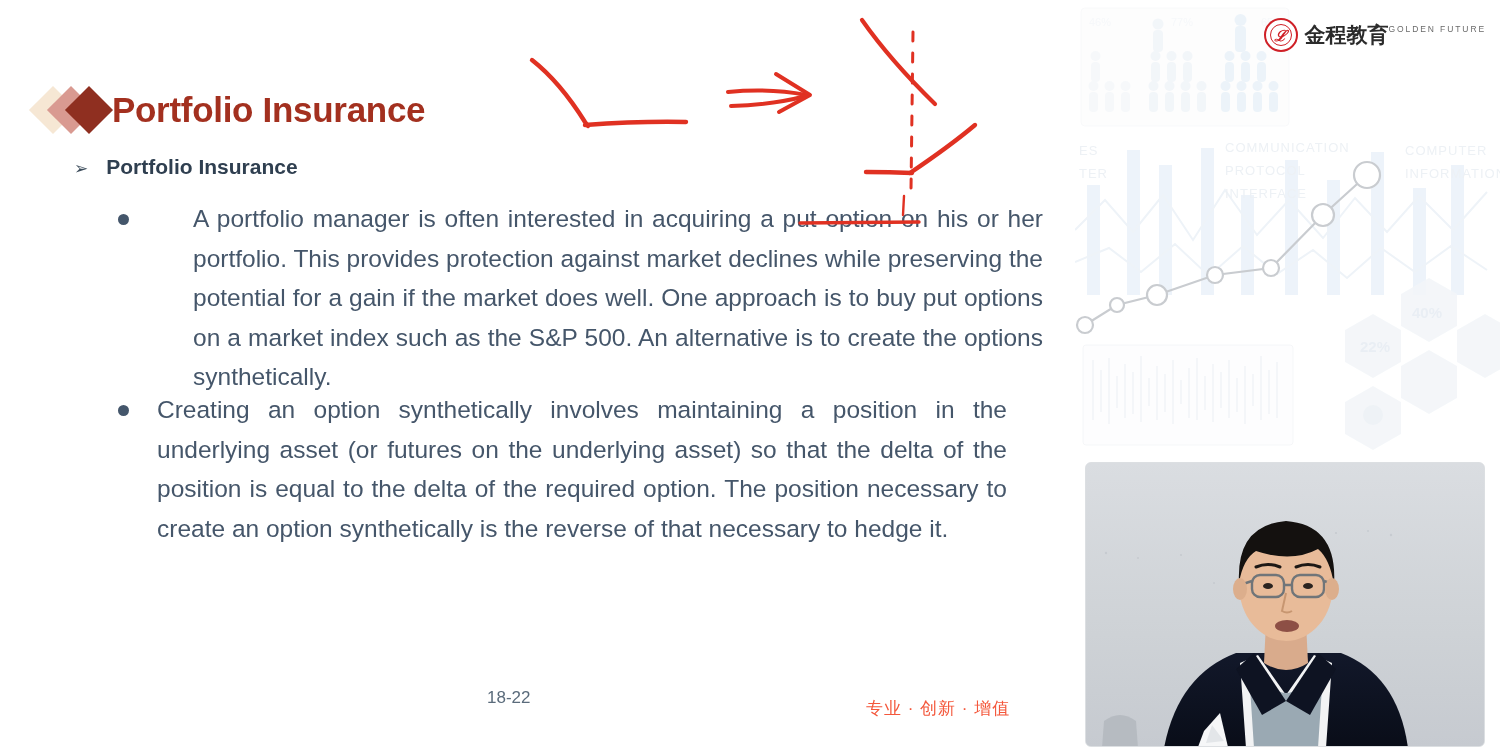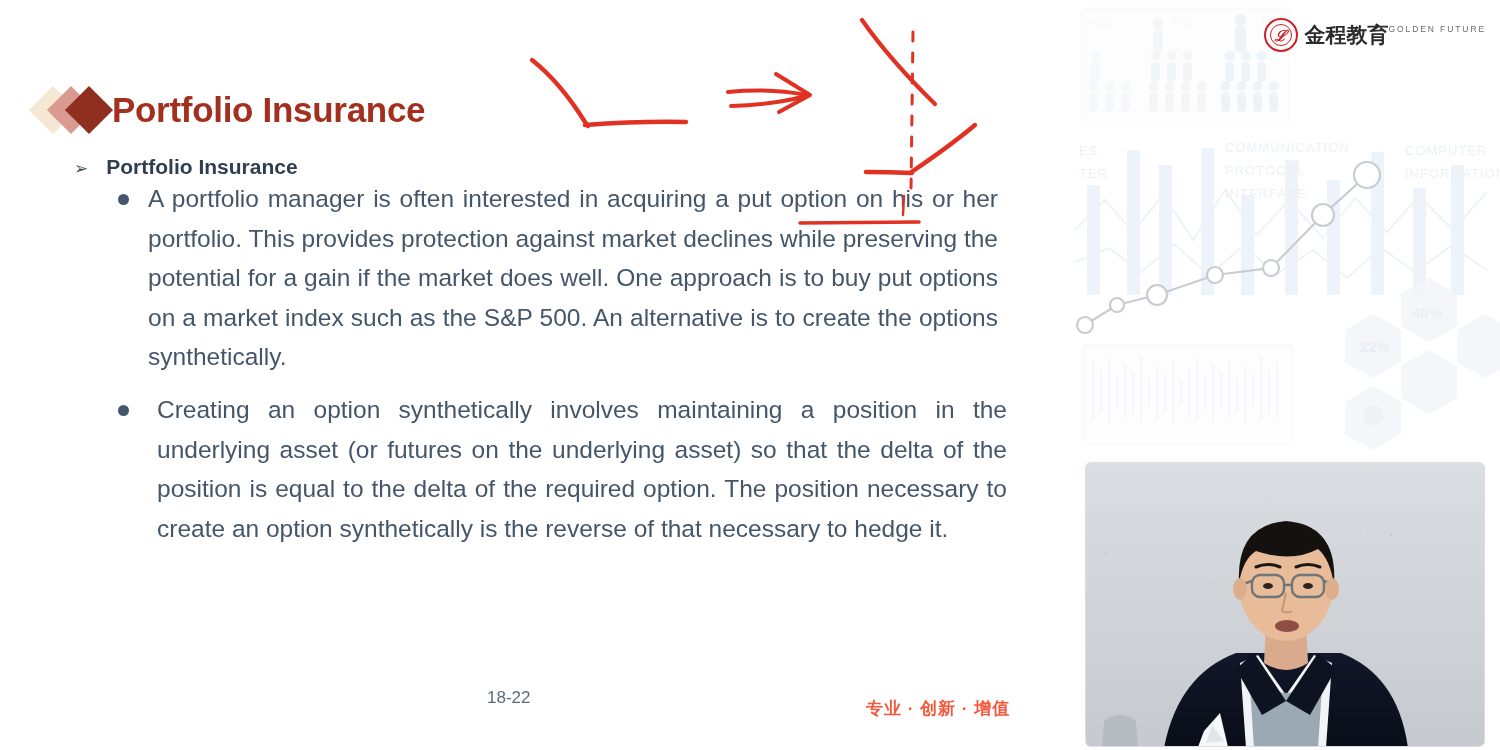--- a/index.html
+++ b/index.html
@@ -34,30 +34,30 @@
   
   .bullet { position: absolute; display: flex; }
   .bullet .dot {
     flex: none; width: 11px; height: 11px; border-radius: 50%;
     background: #44566b; margin-right: 19px; margin-top: 15px;
   }
   .bullet .para {
     width: 850px; font-size: 24.5px; line-height: 39.5px;
     color: #45566a; text-align: justify; text-justify: inter-word;
   }
-  #bullet1 { left: 118px; top: 179px; }
+  #bullet1 { left: 118px; top: 199px; gap: 45px; }
   #bullet2 { left: 118px; top: 390px; gap: 9px; }
   .para .u-annot {
     position: relative;
   }
 
   
   #page-num { position: absolute; left: 487px; top: 688px; font-size: 17px; color: #5a6b7b; }
   #slogan  { position: absolute; left: 866px; top: 697px; font-size: 17px; color: #f4573b;
-             font-weight: bold; letter-spacing: 1px; white-space: nowrap; }
+             font-weight: normal; letter-spacing: 1px; white-space: nowrap; }
 
   
   #annotations { position: absolute; left: 0; top: 0; width: 1075px; height: 750px; pointer-events: none; }
 
   
   #right-col { position: absolute; left: 1075px; top: 0; width: 425px; height: 750px; background: #fff; }
 
   #bg-graphic { position: absolute; left: 0; top: 0; width: 425px; height: 455px; overflow: hidden; background: #fff; }
 
   #logo { position: absolute; right: 14px; top: 18px; display: flex; align-items: center; gap: 7px; }

